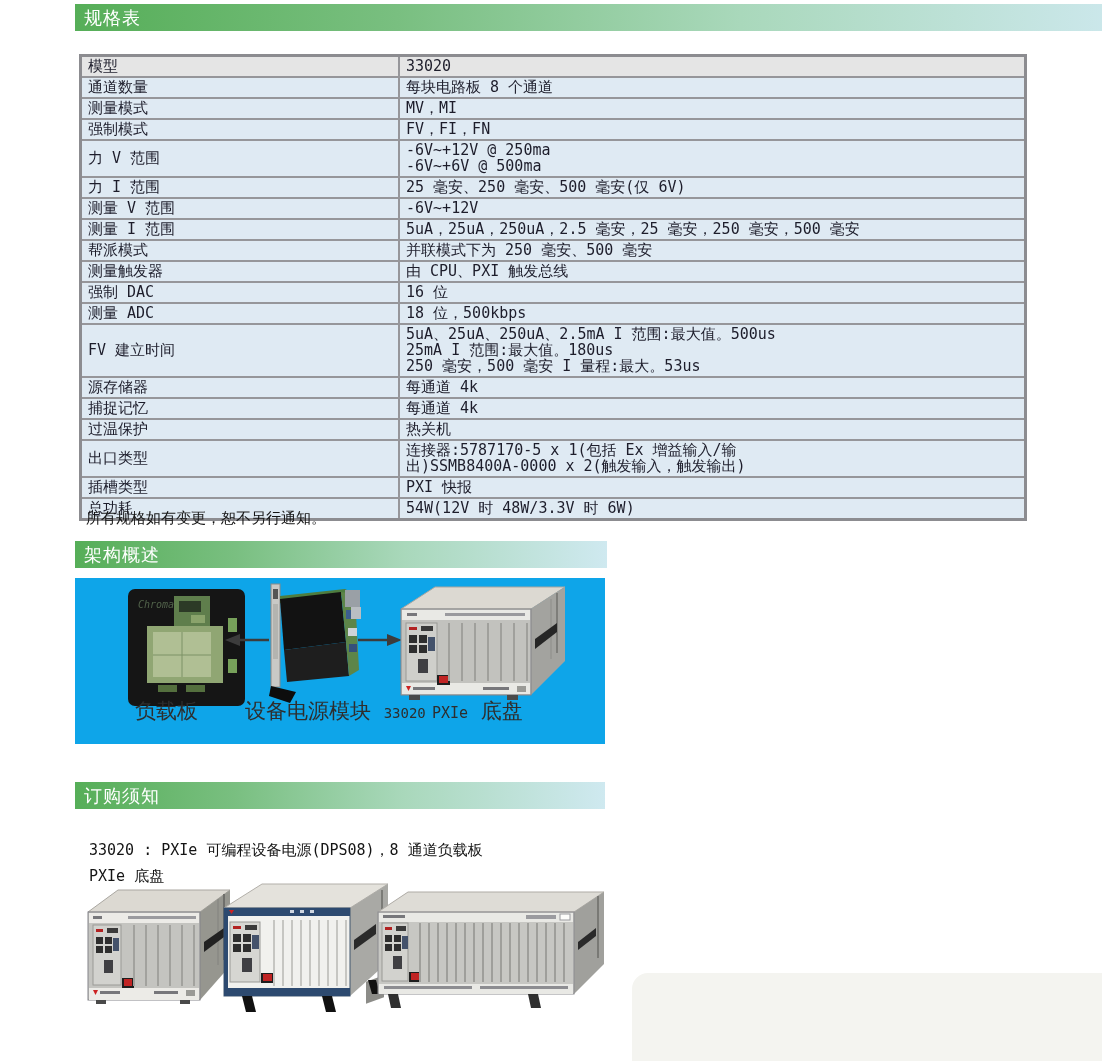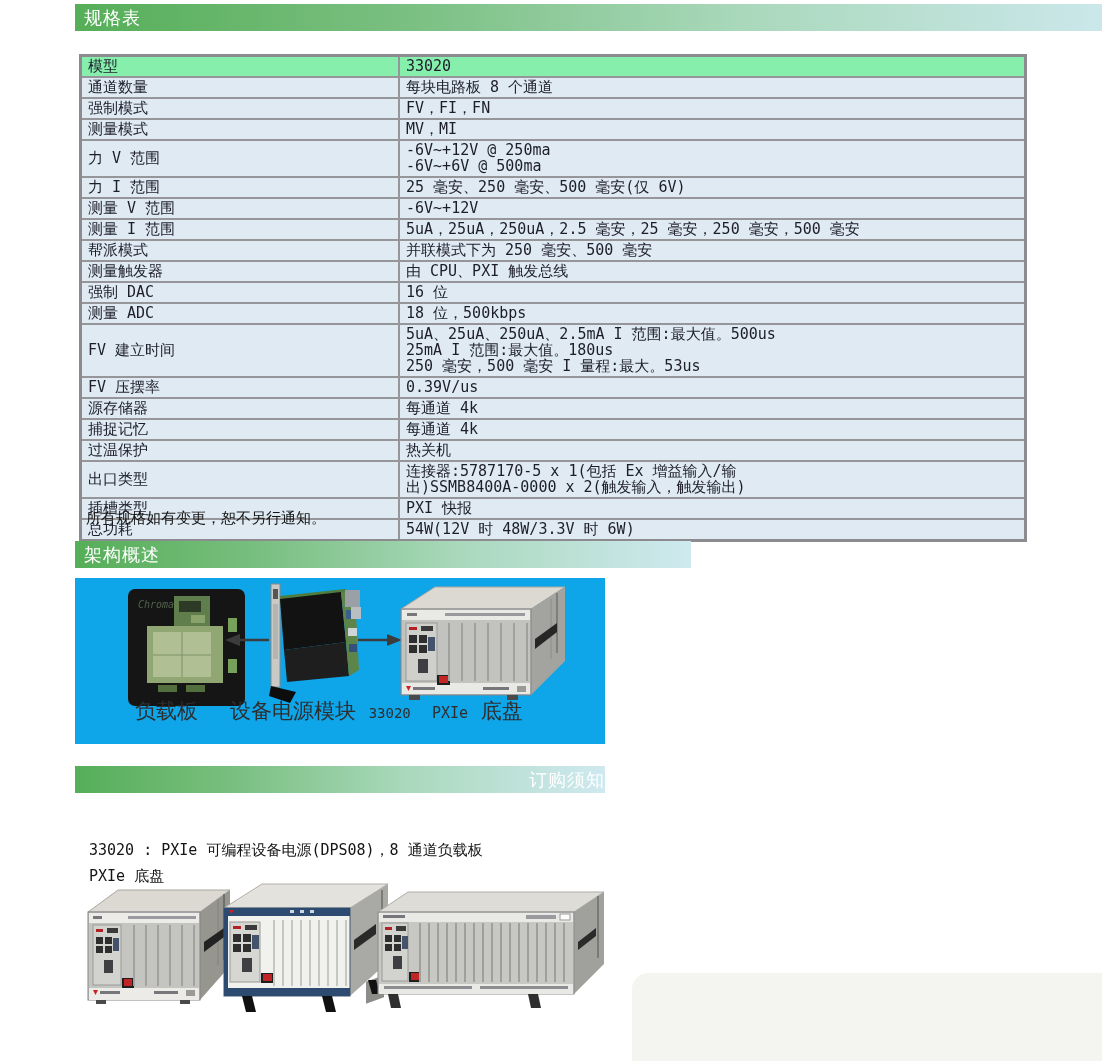--- a/index.html
+++ b/index.html
@@ -4,41 +4,41 @@
 <style>
   html,body{margin:0;padding:0;background:#fff;}
   body{width:1102px;height:1061px;font-family:"DejaVu Sans Mono","DejaVu Serif",serif;}
   .page{position:relative;width:1102px;height:1061px;overflow:hidden;background:#fff;}
 
   
   .bar{position:absolute;left:75px;height:27px;line-height:27px;padding-left:9px;box-sizing:border-box;
        color:#ffffff;font-size:18px;letter-spacing:1px;
        background:linear-gradient(90deg,#56ae58 0%,#79bf80 30%,#a9d8bb 62%,#cfe9f0 100%);}
   .bar-specs{top:4px;width:1073px;}
-  .bar-arch{top:541px;width:616px;}
-  .bar-order{top:766px;width:530px;text-align:right;}
+  .bar-arch{top:541px;width:532px;}
+  .bar-order{top:782px;width:530px;}
 
   
   table.specs{position:absolute;left:79px;top:54px;width:948px;border-collapse:collapse;
               font-size:15px;color:#1d1d2b;border:3px solid #8c8c90;}
   table.specs td{border:2px solid #96969a;background:#dfeaf3;padding:1px 6px 2px;
                  line-height:16px;vertical-align:middle;}
-  table.specs tr.hdr td{background:#86efac;}
+  table.specs tr.hdr td{background:#e5e5e5;}
   table.specs td.c1{width:304px;}
 
   .note{position:absolute;left:78px;top:501px;font-size:15px;color:#141414;margin:8px;}
 
   
   .arch-box{position:absolute;left:75px;top:578px;width:530px;height:166px;background:#0ea5e9;}
   .arch-box svg{position:absolute;}
   .lbl{position:absolute;top:119px;font-size:21px;color:#2e2e2e;white-space:nowrap;}
   .lbl .small{font-size:14px;}
   .lbl .small-latin{font-size:15px;margin-left:18px;}
   .lbl-load{left:60px;}
-  .lbl-module{left:155px;}
+  .lbl-module{left:170px;}
   .lbl-chassis{left:339px;}
 
   .order-line{position:absolute;left:78px;font-size:15px;color:#141414;margin:11px;white-space:nowrap;}
   .order-1{top:830px;}
   .order-2{top:856px;}
 
   .chassis-strip svg{position:absolute;}
   .cap{position:absolute;top:1014px;font-size:18px;color:#0c4a6e;white-space:nowrap;margin-top:44px;}
   .cap-6{left:103px;}
   .cap-9{left:240px;text-decoration:underline;}
@@ -66,29 +66,29 @@
             <div>33020</div>
           </td>
         </tr>
         <tr>
           <td class="c1">通道数量</td>
           <td class="c2">
             <div>每块电路板 8 个通道</div>
           </td>
         </tr>
         <tr>
+          <td class="c1">测量模式</td>
+          <td class="c2">
+            <div>MV，MI</div>
+          </td>
+        </tr>
+        <tr>
           <td class="c1">强制模式</td>
           <td class="c2">
             <div>FV，FI，FN</div>
-          </td>
-        </tr>
-        <tr>
-          <td class="c1">测量模式</td>
-          <td class="c2">
-            <div>MV，MI</div>
           </td>
         </tr>
         <tr>
           <td class="c1">力 V 范围</td>
           <td class="c2">
             <div>-6V~+12V @ 250ma</div>
             <div>-6V~+6V @ 500ma</div>
           </td>
         </tr>
         <tr>
@@ -132,26 +132,20 @@
           <td class="c2">
             <div>18 位，500kbps</div>
           </td>
         </tr>
         <tr>
           <td class="c1">FV 建立时间</td>
           <td class="c2">
             <div>5uA、25uA、250uA、2.5mA I 范围:最大值。500us</div>
             <div>25mA I 范围:最大值。180us</div>
             <div>250 毫安，500 毫安 I 量程:最大。53us</div>
-          </td>
-        </tr>
-        <tr>
-          <td class="c1">FV 压摆率</td>
-          <td class="c2">
-            <div>0.39V/us</div>
           </td>
         </tr>
         <tr>
           <td class="c1">源存储器</td>
           <td class="c2">
             <div>每通道 4k</div>
           </td>
         </tr>
         <tr>
           <td class="c1">捕捉记忆</td>

